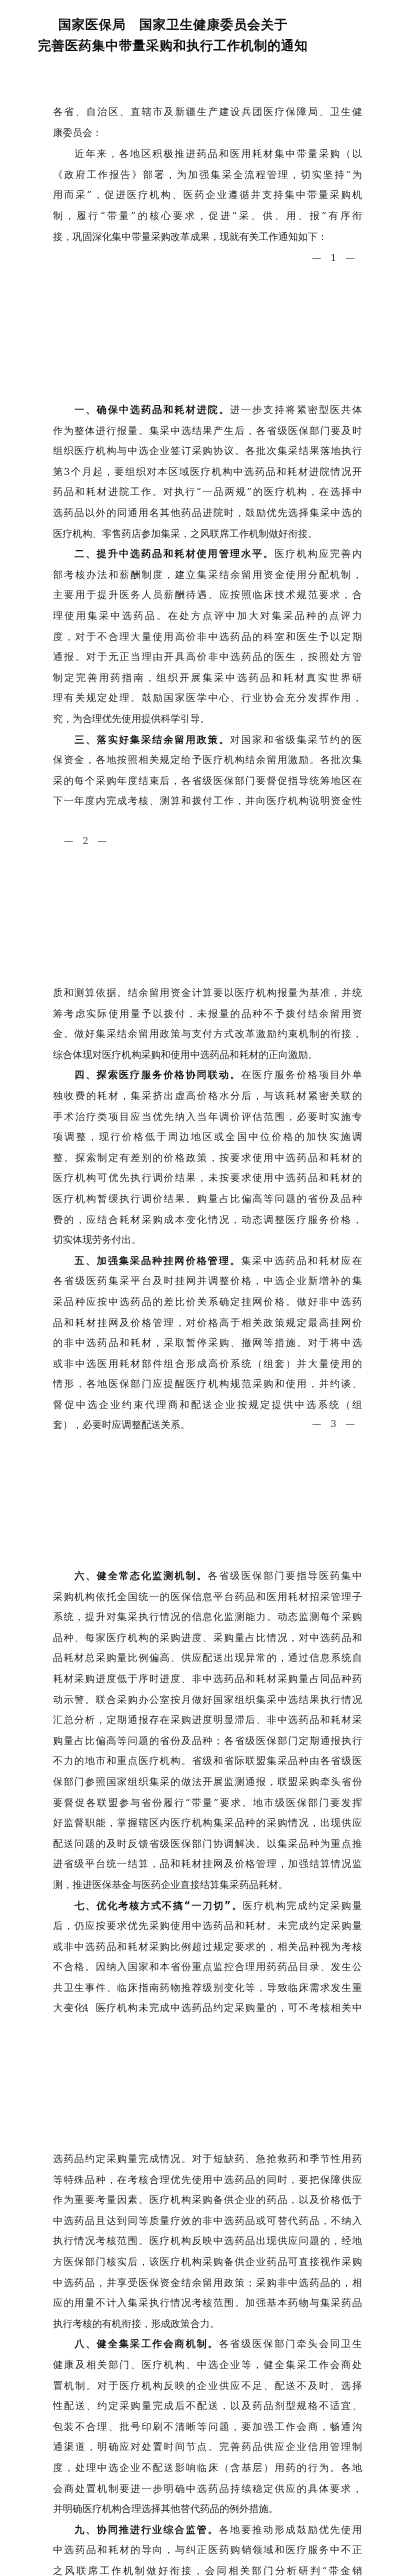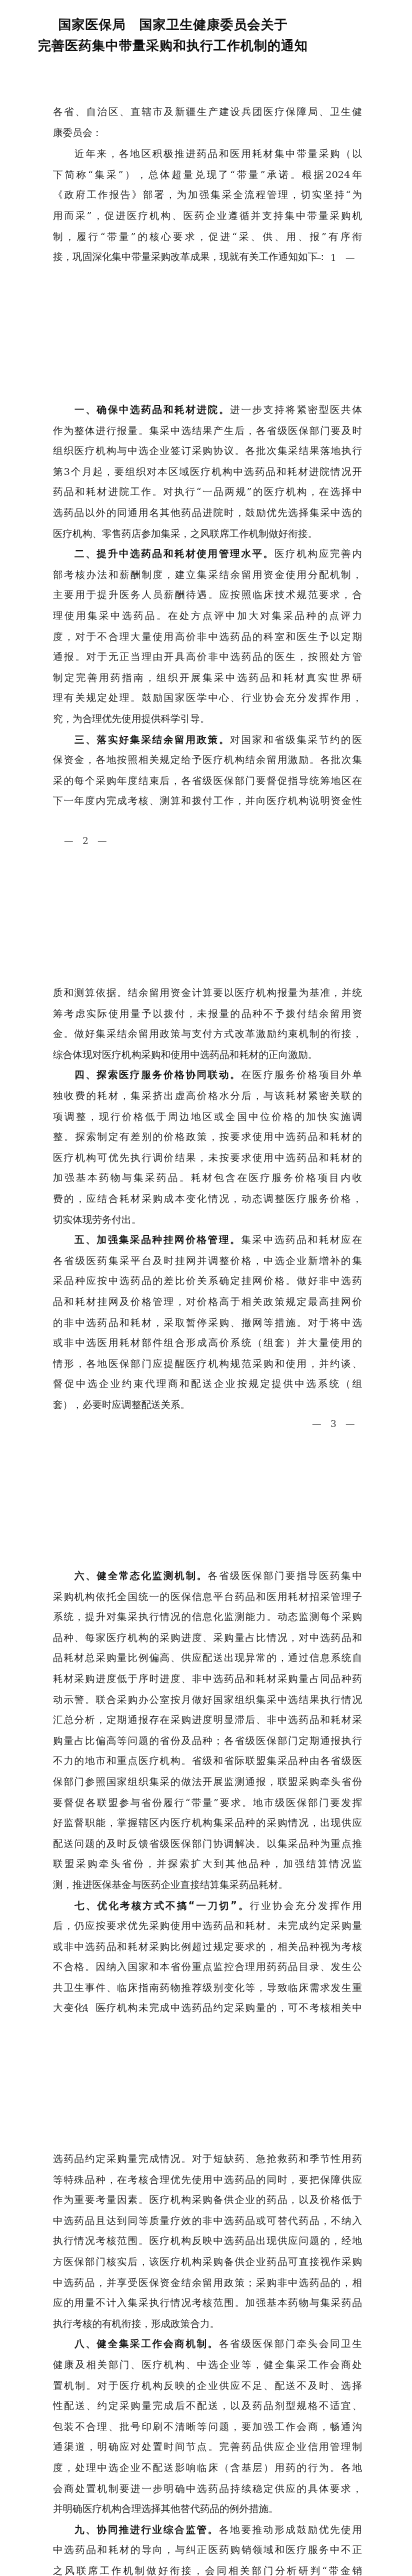--- a/index.html
+++ b/index.html
@@ -24,21 +24,20 @@
 <div class="title" style="top:15.5px;">
   <div>国家医保局　国家卫生健康委员会关于</div>
   <div style="margin-top:3.6px;">完善医药集中带量采购和执行工作机制的通知</div>
 </div>
 
 <div class="page" style="top:80px;">
   <span class="line">各省、自治区、直辖市及新疆生产建设兵团医疗保障局、卫生健</span>
   <span class="line last">康委员会：</span>
   <div style="margin-top:1px;">
     <span class="line indent">近年来，各地区积极推进药品和医用耗材集中带量采购（以</span>
-    <span class="line">下简称“集采”），总体超量兑现了“带量”承诺。根据2024年</span>
     <span class="line">《政府工作报告》部署，为加强集采全流程管理，切实坚持“为</span>
     <span class="line">用而采”，促进医疗机构、医药企业遵循并支持集中带量采购机</span>
     <span class="line">制，履行“带量”的核心要求，促进“采、供、用、报”有序衔</span>
     <span class="line last">接，巩固深化集中带量采购改革成果，现就有关工作通知如下：</span>
   </div>
 </div>
 <div class="pgnum right" style="top:252px;">— 1 —</div>
 
 <div class="page" style="top:378px;">
   <span class="line indent"><b>一、确保中选药品和耗材进院。</b><span>进一步支持将紧密型医共体</span></span>
@@ -64,24 +63,25 @@
 </div>
 <div class="pgnum left" style="top:835px;">— 2 —</div>
 
 <div class="page" style="top:961px;">
   <span class="line">质和测算依据。结余留用资金计算要以医疗机构报量为基准，并统</span>
   <span class="line">筹考虑实际使用量予以拨付，未报量的品种不予拨付结余留用资</span>
   <span class="line">金。做好集采结余留用政策与支付方式改革激励约束机制的衔接，</span>
   <span class="line last">综合体现对医疗机构采购和使用中选药品和耗材的正向激励。</span>
   <span class="line indent"><b>四、探索医疗服务价格协同联动。</b><span>在医疗服务价格项目外单</span></span>
   <span class="line">独收费的耗材，集采挤出虚高价格水分后，与该耗材紧密关联的</span>
+  <span class="line">手术治疗类项目应当优先纳入当年调价评估范围，必要时实施专</span>
   <span class="line">项调整，现行价格低于周边地区或全国中位价格的加快实施调</span>
   <span class="line">整。探索制定有差别的价格政策，按要求使用中选药品和耗材的</span>
   <span class="line">医疗机构可优先执行调价结果，未按要求使用中选药品和耗材的</span>
-  <span class="line">加强基本药物与集采药品。耗材包含在医疗服务价格项目内收</span>
+  <span class="line">医疗机构暂缓执行调价结果。购量占比偏高等问题的省份及品种</span>
   <span class="line">费的，应结合耗材采购成本变化情况，动态调整医疗服务价格，</span>
   <span class="line last">切实体现劳务付出。</span>
   <span class="line indent"><b>五、加强集采品种挂网价格管理。</b><span>集采中选药品和耗材应在</span></span>
   <span class="line">各省级医药集采平台及时挂网并调整价格，中选企业新增补的集</span>
   <span class="line">采品种应按中选药品的差比价关系确定挂网价格。做好非中选药</span>
   <span class="line">品和耗材挂网及价格管理，对价格高于相关政策规定最高挂网价</span>
   <span class="line">的非中选药品和耗材，采取暂停采购、撤网等措施。对于将中选</span>
   <span class="line">或非中选医用耗材部件组合形成高价系统（组套）并大量使用的</span>
   <span class="line">情形，各地医保部门应提醒医疗机构规范采购和使用，并约谈、</span>
   <span class="line">督促中选企业约束代理商和配送企业按规定提供中选系统（组</span>
@@ -97,23 +97,23 @@
   <span class="line">品耗材总采购量比例偏高、供应配送出现异常的，通过信息系统自</span>
   <span class="line">耗材采购进度低于序时进度、非中选药品和耗材采购量占同品种药</span>
   <span class="line">动示警。联合采购办公室按月做好国家组织集采中选结果执行情况</span>
   <span class="line">汇总分析，定期通报存在采购进度明显滞后、非中选药品和耗材采</span>
   <span class="line">购量占比偏高等问题的省份及品种；各省级医保部门定期通报执行</span>
   <span class="line">不力的地市和重点医疗机构。省级和省际联盟集采品种由各省级医</span>
   <span class="line">保部门参照国家组织集采的做法开展监测通报，联盟采购牵头省份</span>
   <span class="line">要督促各联盟参与省份履行“带量”要求。地市级医保部门要发挥</span>
   <span class="line">好监督职能，掌握辖区内医疗机构集采品种的采购情况，出现供应</span>
   <span class="line">配送问题的及时反馈省级医保部门协调解决。以集采品种为重点推</span>
-  <span class="line">联盟采购牵头省份，并探索扩大到其他品种，加强结算情况监</span>
+  <span class="line">进省级平台统一结算，品和耗材挂网及价格管理，加强结算情况监</span>
   <span class="line last">测，推进医保基金与医药企业直接结算集采药品耗材。</span>
-  <span class="line indent"><b>七、优化考核方式不搞“一刀切”。</b><span>行业协会充分发挥作用</span></span>
+  <span class="line indent"><b>七、优化考核方式不搞“一刀切”。</b><span>医疗机构完成约定采购量</span></span>
   <span class="line">后，仍应按要求优先采购使用中选药品和耗材。未完成约定采购量</span>
   <span class="line">或非中选药品和耗材采购比例超过规定要求的，相关品种视为考核</span>
   <span class="line">不合格。因纳入国家和本省份重点监控合理用药药品目录、发生公</span>
   <span class="line">共卫生事件、临床指南药物推荐级别变化等，导致临床需求发生重</span>
   <span class="line">大变化、医疗机构未完成中选药品约定采购量的，可不考核相关中</span>
 </div>
 <div class="pgnum left" style="top:2002px;">— 4 —</div>
 
 <div class="page" style="top:2127px;">
   <span class="line">选药品约定采购量完成情况。对于短缺药、急抢救药和季节性用药</span>

